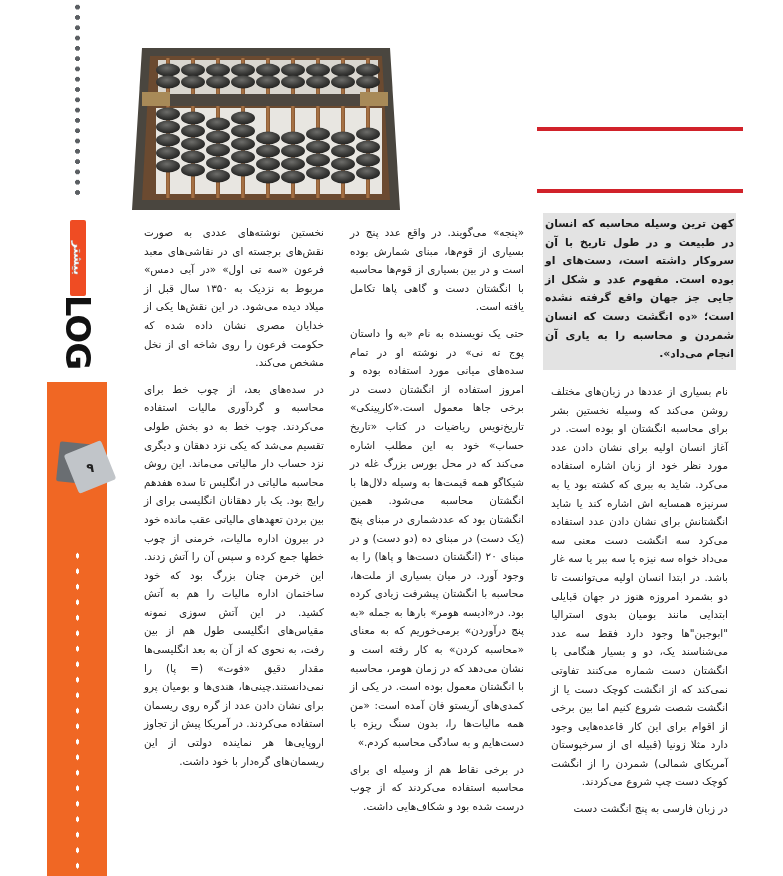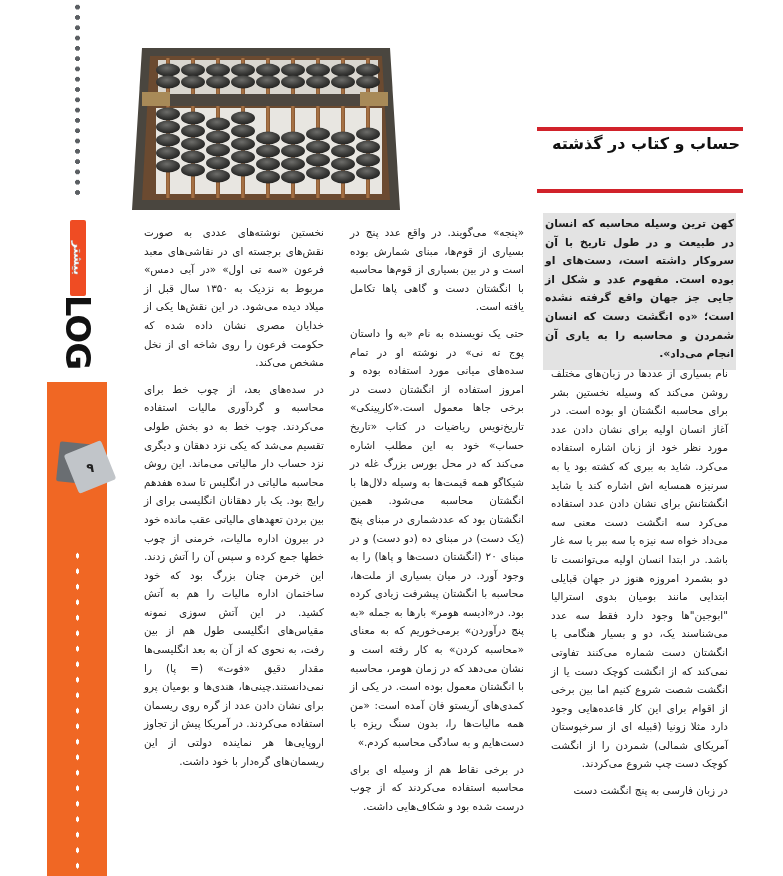--- a/index.html
+++ b/index.html
@@ -88,21 +88,21 @@
     margin: 0; direction: rtl; text-align: justify; text-align-last: right;
     font-size: 10.8px; font-weight: bold; line-height: 18.6px; color: #1b1b1b;
   }
 
   
   .col {
     position: absolute; direction: rtl; text-align: justify;
     font-size: 10.4px; line-height: 18.6px; color: #222;
   }
   .col p { margin: 8px; text-align: justify; text-align-last: right; }
-  .col1 { left: 543px; top: 356px; width: 193px; }
+  .col1 { left: 543px; top: 374px; width: 193px; }
   .col2 { left: 342px; top: 215px; width: 190px; }
   .col3 { left: 136px; top: 215px; width: 196px; }
 </style>
 </head>
 <body>
 
 <div class="dots-top"></div>
 
 <div class="logo-wrap">
   <div class="logo-tag">
@@ -209,21 +209,20 @@
       <ellipse cx="240" cy="40" rx="12" ry="6.5" fill="url(#bead)"></ellipse>
       <ellipse cx="240" cy="92" rx="12" ry="6.5" fill="url(#bead)"></ellipse>
       <ellipse cx="240" cy="105" rx="12" ry="6.5" fill="url(#bead)"></ellipse>
       <ellipse cx="240" cy="118" rx="12" ry="6.5" fill="url(#bead)"></ellipse>
       <ellipse cx="240" cy="131" rx="12" ry="6.5" fill="url(#bead)"></ellipse>
     </g>
 </svg>
 
 <div class="title-block">
   <div class="rule top"></div>
-  <div class="title">حساب و کتاب در گذشته</div>
   <div class="rule bottom"></div>
 </div>
 
 <div class="lead">
   <p>کهن ترین وسیله محاسبه که انسان در طبیعت و در طول تاریخ با آن سروکار داشته است، دست‌های او بوده است. مفهوم عدد و شکل از جایی جز جهان واقع گرفته نشده است؛ «ده انگشت دست که انسان شمردن و محاسبه را به یاری آن انجام می‌داد».</p>
 </div>
 
 <div class="col col1">
   <p>نام بسیاری از عددها در زبان‌های مختلف روشن می‌کند که وسیله نخستین بشر برای محاسبه انگشتان او بوده است. در آغاز انسان اولیه برای نشان دادن عدد مورد نظر خود از زبان اشاره استفاده می‌کرد. شاید به ببری که کشته بود یا به سرنیزه همسایه اش اشاره کند یا شاید انگشتانش برای نشان دادن عدد استفاده می‌کرد سه انگشت دست معنی سه می‌داد خواه سه نیزه یا سه ببر یا سه غار باشد. در ابتدا انسان اولیه می‌توانست تا دو بشمرد امروزه هنوز در جهان قبایلی ابتدایی مانند بومیان بدوی استرالیا "ابوجین"ها وجود دارد فقط سه عدد می‌شناسند یک، دو و بسیار هنگامی با انگشتان دست شماره می‌کنند تفاوتی نمی‌کند که از انگشت کوچک دست یا از انگشت شصت شروع کنیم اما بین برخی از اقوام برای این کار قاعده‌هایی وجود دارد مثلا زونیا (قبیله ای از سرخپوستان آمریکای شمالی) شمردن را از انگشت کوچک دست چپ شروع می‌کردند.</p>
   <p>در زبان فارسی به پنج انگشت دست</p>

